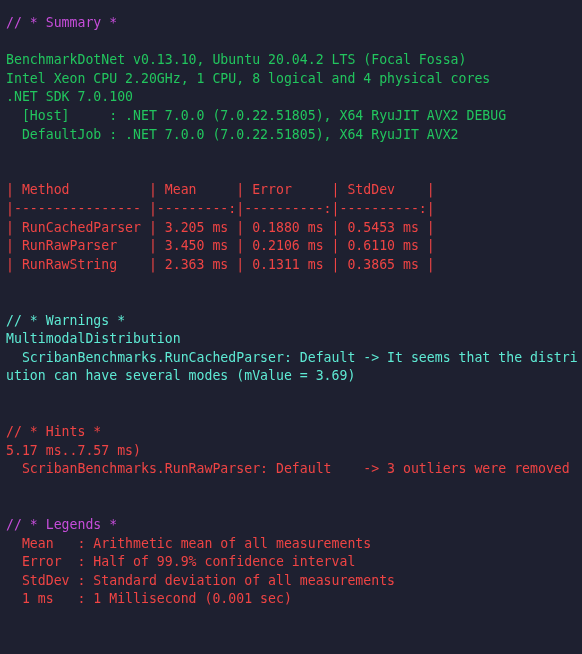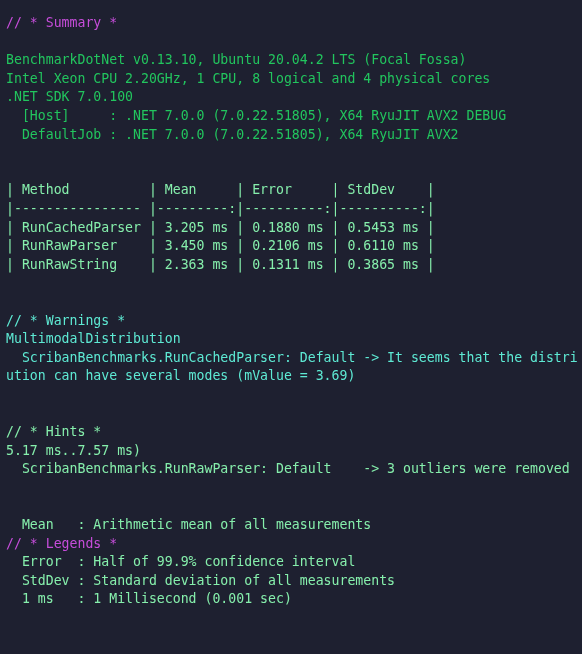--- a/index.html
+++ b/index.html
@@ -23,21 +23,21 @@
     white-space: pre;
     height: 18.6px;
     letter-spacing: 0px;
   }
   .blank { height: 18.6px; }
 
   
   .magenta  { color: #c74ddb; }
   .salmon   { color: #5eead4; }
   .olive    { color: #22c55e; }
-  .steel    { color: #86efac; }
+  .steel    { color: #ef4444; }
 </style>
 </head>
 <body>
 
 <div id="terminal">
 
   <div class="line magenta">// * Summary *</div>
   <div class="blank"></div>
 
   <div class="line olive">BenchmarkDotNet v0.13.10, Ubuntu 20.04.2 LTS (Focal Fossa)</div>
@@ -66,19 +66,19 @@
   <div class="blank"></div>
   <div class="blank"></div>
 
   <div class="line steel">// * Hints *</div>
   <div class="line steel">5.17 ms..7.57 ms)</div>
   <div class="line steel">  ScribanBenchmarks.RunRawParser: Default    -&gt; 3 outliers were removed</div>
 
   <div class="blank"></div>
   <div class="blank"></div>
 
+  <div class="line magenta">// * Legends *</div>
   <div class="line steel">  Mean   : Arithmetic mean of all measurements</div>
-  <div class="line magenta">// * Legends *</div>
   <div class="line steel">  Error  : Half of 99.9% confidence interval</div>
   <div class="line steel">  StdDev : Standard deviation of all measurements</div>
   <div class="line steel">  1 ms   : 1 Millisecond (0.001 sec)</div>
 
 </div>
 
 </body></html>

